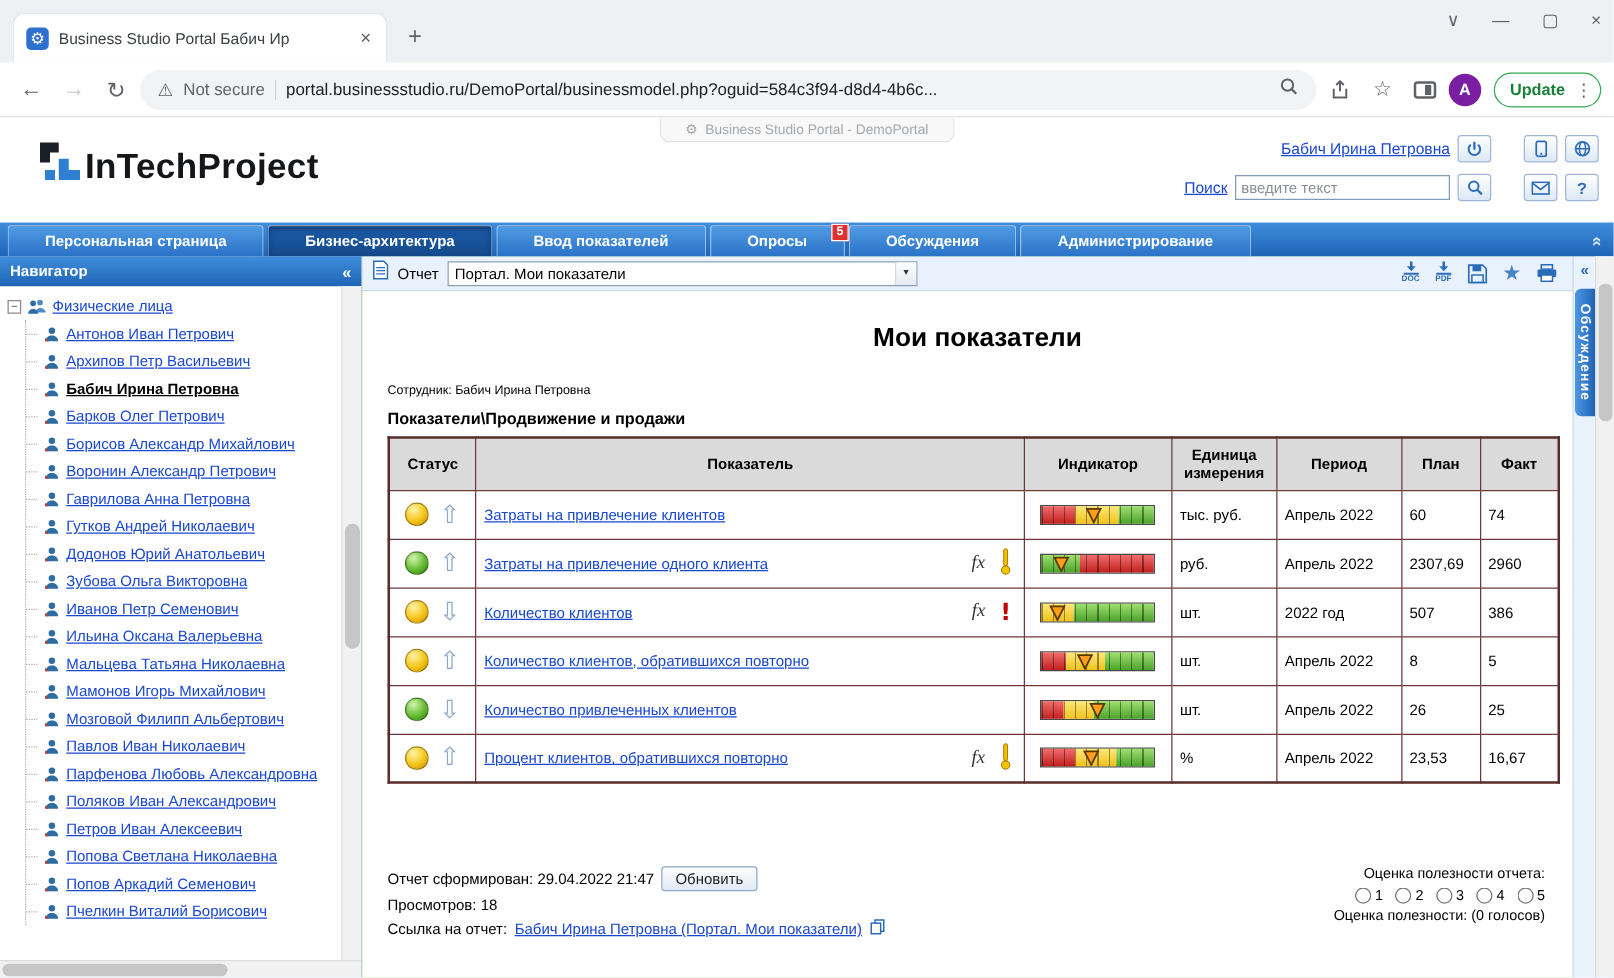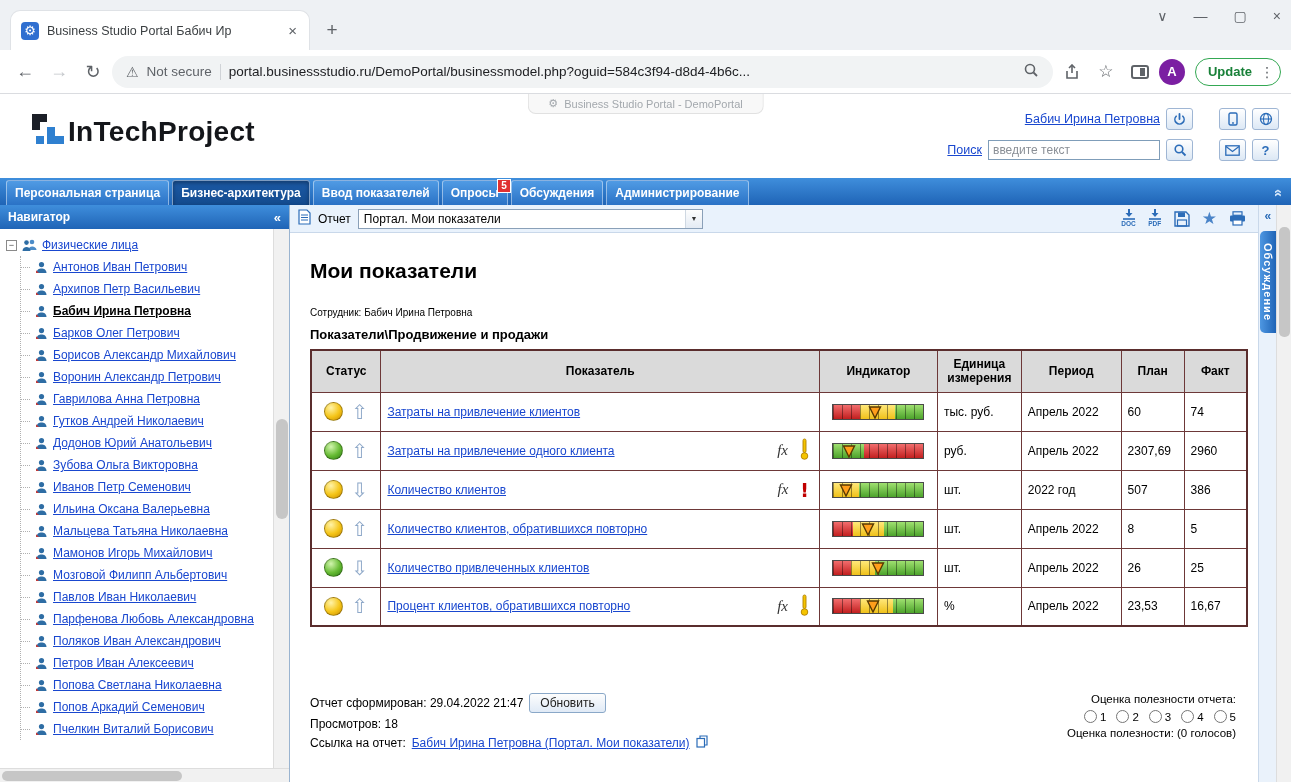--- a/index.html
+++ b/index.html
@@ -41,21 +41,21 @@
   .hdr-right{position:absolute;right:12px;top:14px;display:flex;flex-direction:column;gap:9px;align-items:flex-end}
   .hdr-row{display:flex;align-items:center;gap:6px}
   .hlink{color:#1947cf;font-size:12.5px;text-decoration:underline;white-space:nowrap}
   .hdr-btn{width:27px;height:22px;border:1px solid #9fb6d4;border-radius:3px;background:linear-gradient(#ffffff,#dce8f5);display:flex;align-items:center;justify-content:center;color:#2B6CB8;font-size:13px;font-weight:bold}
   .hdr-gap{width:14px}
   .search-input{width:172px;height:20px;border:1px solid #7f9db9;font-size:12px;padding:0 4px;color:#6d28d9}
   .search-input::placeholder{color:#8a8f96}
 
   
   .menubar{height:27px;background:linear-gradient(#3F8EDC,#1F64B6);display:flex;align-items:stretch;gap:3px;padding:2px 4px 0 6px;position:relative}
-  .menu-item{position:relative;background:linear-gradient(#509BE4,#2A72C6);border:1px solid rgba(255,255,255,.45);border-bottom:none;border-radius:3px 3px 0 0;color:#fff;font-size:12px;font-weight:bold;display:flex;align-items:center;padding:0 8px;white-space:nowrap}
+  .menu-item{position:relative;background:linear-gradient(#509BE4,#2A72C6);border:1px solid rgba(255,255,255,.45);border-bottom:none;border-radius:3px 3px 0 0;color:#fff;font-size:12px;font-weight:bold;display:flex;align-items:center;padding:0 29px;white-space:nowrap}
   .menu-item.active{background:linear-gradient(#1c5aa6,#134a8d);box-shadow:inset 0 2px 4px rgba(0,0,0,.35)}
   .badge{position:absolute;top:-2px;right:-4px;background:#E03131;border:1px solid #fff;color:#fff;font-size:10px;font-weight:bold;line-height:12px;padding:0 3px;z-index:5}
   .menu-collapse{margin-left:auto;align-self:center;color:#d8e8fa;font-size:14px;font-weight:bold;transform:rotate(90deg);padding:0 4px}
 
   
   .content{display:flex;height:577px;background:#BBD5EE}
 
   .sidebar{width:290px;background:#fff;display:flex;flex-direction:column;border-right:1px solid #9ab4d0;flex:none}
   .sidebar-header{height:24px;background:linear-gradient(#3F8EDC,#1F64B6);color:#fff;font-size:12px;font-weight:bold;display:flex;align-items:center;padding:0 8px;flex:none}
   .sb-collapse{margin-left:auto;color:#fff;font-size:13px;font-weight:bold}
@@ -70,29 +70,29 @@
   .tree-link.selected{color:#000;font-weight:bold}
   .picon{display:flex;flex:none}
   .vscroll{width:16px;background:#f1f1f1;border-left:1px solid #ddd;position:relative;flex:none}
   .vthumb{position:absolute;left:2px;width:12px;background:#c6c6c6;border-radius:6px}
   .hscroll{height:14px;background:#f1f1f1;border-top:1px solid #ddd;position:relative;flex:none}
   .hthumb{position:absolute;top:2px;height:10px;background:#c6c6c6;border-radius:5px}
 
   .main{flex:1;min-width:0;display:flex;flex-direction:column;background:#bef264}
   .report-toolbar{height:28px;background:#E9F2FC;border-bottom:1px solid #c9d8ea;display:flex;align-items:center;gap:7px;padding:0 8px;flex:none}
   .rt-label{font-size:12px;color:#000}
-  .report-select{width:345px;height:20px;background:#fff;border:1px solid #8aa0b8;font-size:12px;display:flex;align-items:center;padding-left:5px}
+  .report-select{width:376px;height:20px;background:#fff;border:1px solid #8aa0b8;font-size:12px;display:flex;align-items:center;padding-left:5px}
   .select-arrow{margin-left:auto;width:17px;height:18px;border-left:1px solid #cfd8e2;background:linear-gradient(#fdfdfd,#e4ebf4);display:flex;align-items:center;justify-content:center;font-size:7px;color:#333}
   .toolbar-icons{margin-left:auto;display:flex;gap:12px;align-items:center;padding-right:4px}
   .tool-btn{display:flex;flex-direction:column;align-items:center;justify-content:center;color:#2B6CB8;line-height:1}
   .tool-cap{font-size:6.5px;font-weight:bold;color:#2B6CB8;margin-top:1px}
   .tool-star{font-size:17px;color:#4A84C8}
 
   .report-page{flex:1;background:#fff;padding:10px 4px 0 20px;position:relative;overflow:hidden}
-  .report-title{text-align:left;font-size:21px;font-weight:bold;margin:16px 0 24px}
+  .report-title{text-align:center;font-size:21px;font-weight:bold;margin:16px 0 24px}
   .employee{font-size:10px;margin-bottom:9px}
   .section-title{font-size:13px;font-weight:bold;margin-bottom:7px}
 
   table.kpi{border-collapse:collapse;width:938px;font-size:12px;border:2px solid #5a2d2d}
   .kpi th{background:#DADADA;border:1px solid #6d3838;font-weight:bold;padding:6px 3px;height:42px}
   .kpi td{border:1px solid #6d3838;height:39px;padding:2px 6px;background:#fff;vertical-align:middle}
   .c-status{text-align:center}
   .c-status .inner{display:flex;align-items:center;justify-content:center;gap:8px}
   .ball{width:19px;height:19px;border-radius:50%;border:1px solid rgba(0,0,0,.3);flex:none}
   .ball-yellow{background:radial-gradient(circle at 35% 28%,#fff3a8,#F5C518 55%,#C78A00)}

